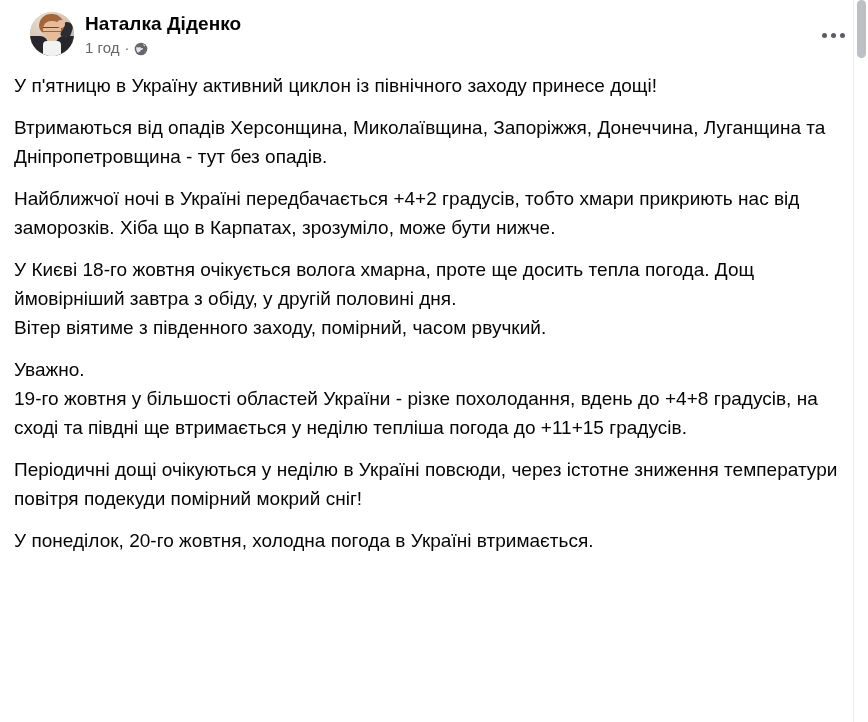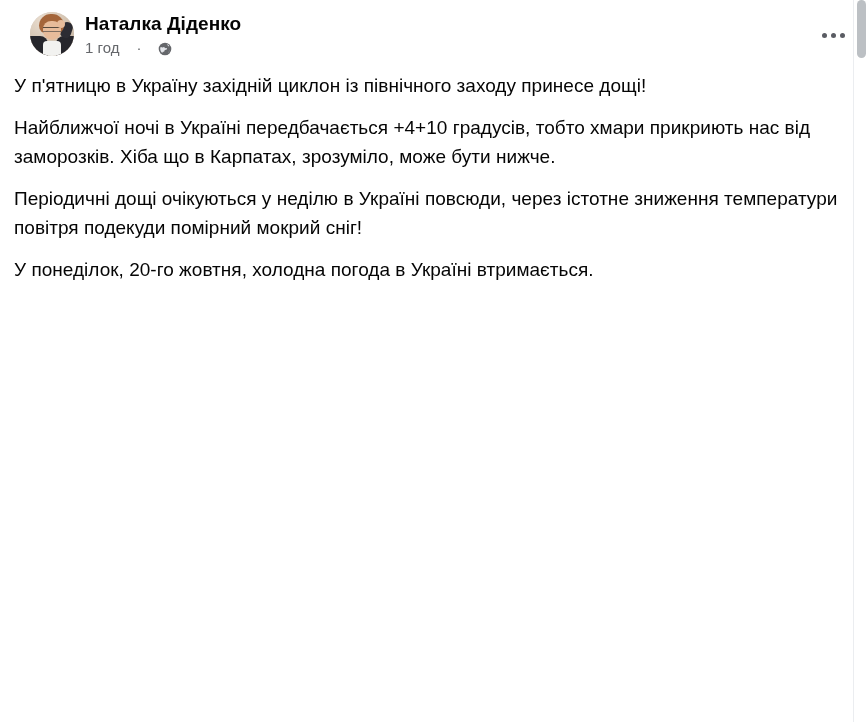--- a/index.html
+++ b/index.html
@@ -123,21 +123,20 @@
     white-space: nowrap;
   }
 
   #meta-row {
     display: flex;
     align-items: center;
     margin-top: 4px;
     font-size: 15px;
     line-height: 18px;
     color: #65676b;
-    gap: 12px;
   }
   #timestamp { white-space: nowrap; }
   #meta-dot {
     margin: 0 5px;
     color: #65676b;
     font-size: 15px;
     line-height: 18px;
   }
   #privacy-globe-icon {
     display: inline-flex;
@@ -243,22 +242,27 @@
     </div>
   </div>
 
   <div id="post-options-button">
     <span></span>
     <span></span>
     <span></span>
   </div>
 
   <div id="post-body">
-    <p class="para">У п'ятницю в Україну західній циклон із північного заходу принесе дощі!</p>
-    <p class="para">Найближчої ночі в Україні передбачається +4+10 градусів, тобто хмари прикриють нас від заморозків. Хіба що в Карпатах, зрозуміло, може бути нижче.</p>
+    <p class="para">У п'ятницю в Україну активний циклон із північного заходу принесе дощі!</p>
+    <p class="para">Втримаються від опадів Херсонщина, Миколаївщина, Запоріжжя, Донеччина, Луганщина та Дніпропетровщина - тут без опадів.</p>
+    <p class="para">Найближчої ночі в Україні передбачається +4+2 градусів, тобто хмари прикриють нас від заморозків. Хіба що в Карпатах, зрозуміло, може бути нижче.</p>
+    <p class="para">У Києві 18-го жовтня очікується волога хмарна, проте ще досить тепла погода. Дощ ймовірніший завтра з обіду, у другій половині дня.
+Вітер віятиме з південного заходу, помірний, часом рвучкий.</p>
+    <p class="para">Уважно.
+19-го жовтня у більшості областей України - різке похолодання, вдень до +4+8 градусів, на сході та півдні ще втримається у неділю тепліша погода до +11+15 градусів.</p>
     <p class="para">Періодичні дощі очікуються у неділю в Україні повсюди, через істотне зниження температури повітря подекуди помірний мокрий сніг!</p>
     <p class="para">У понеділок, 20-го жовтня, холодна погода в Україні втримається.</p>
 
   </div>
 
   <div id="scrollbar-track">
     <div id="scrollbar-thumb"></div>
   </div>
 
 </div>

